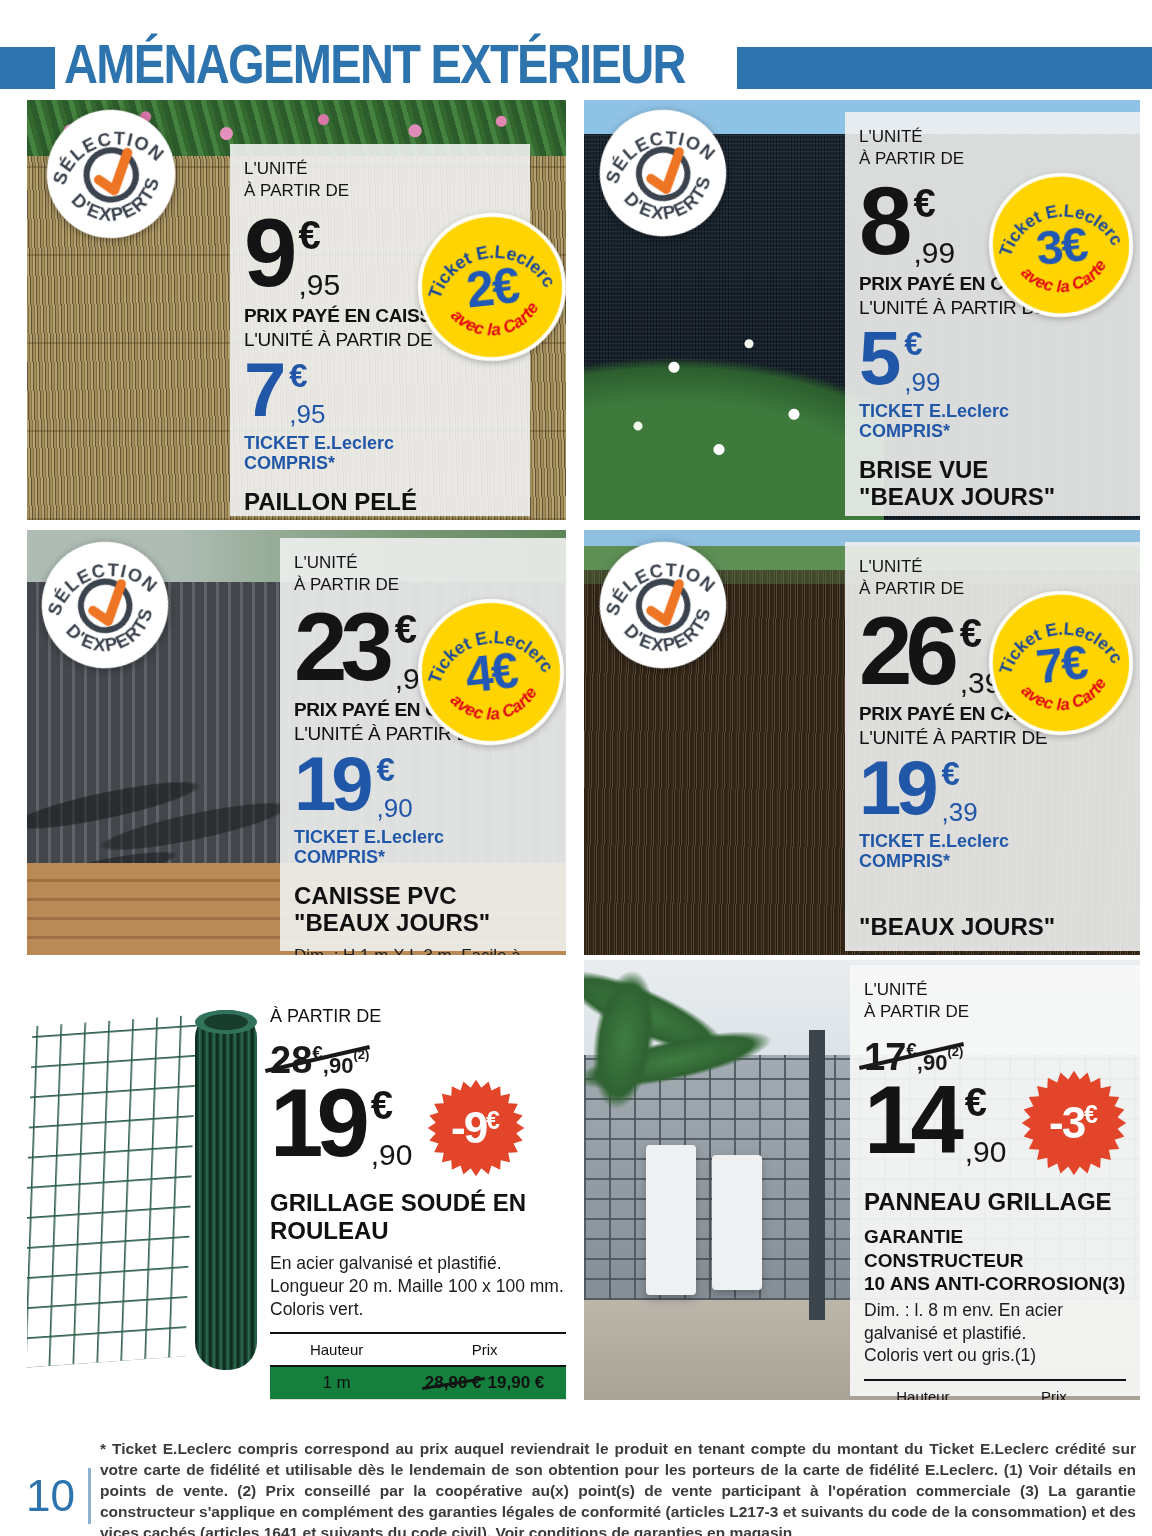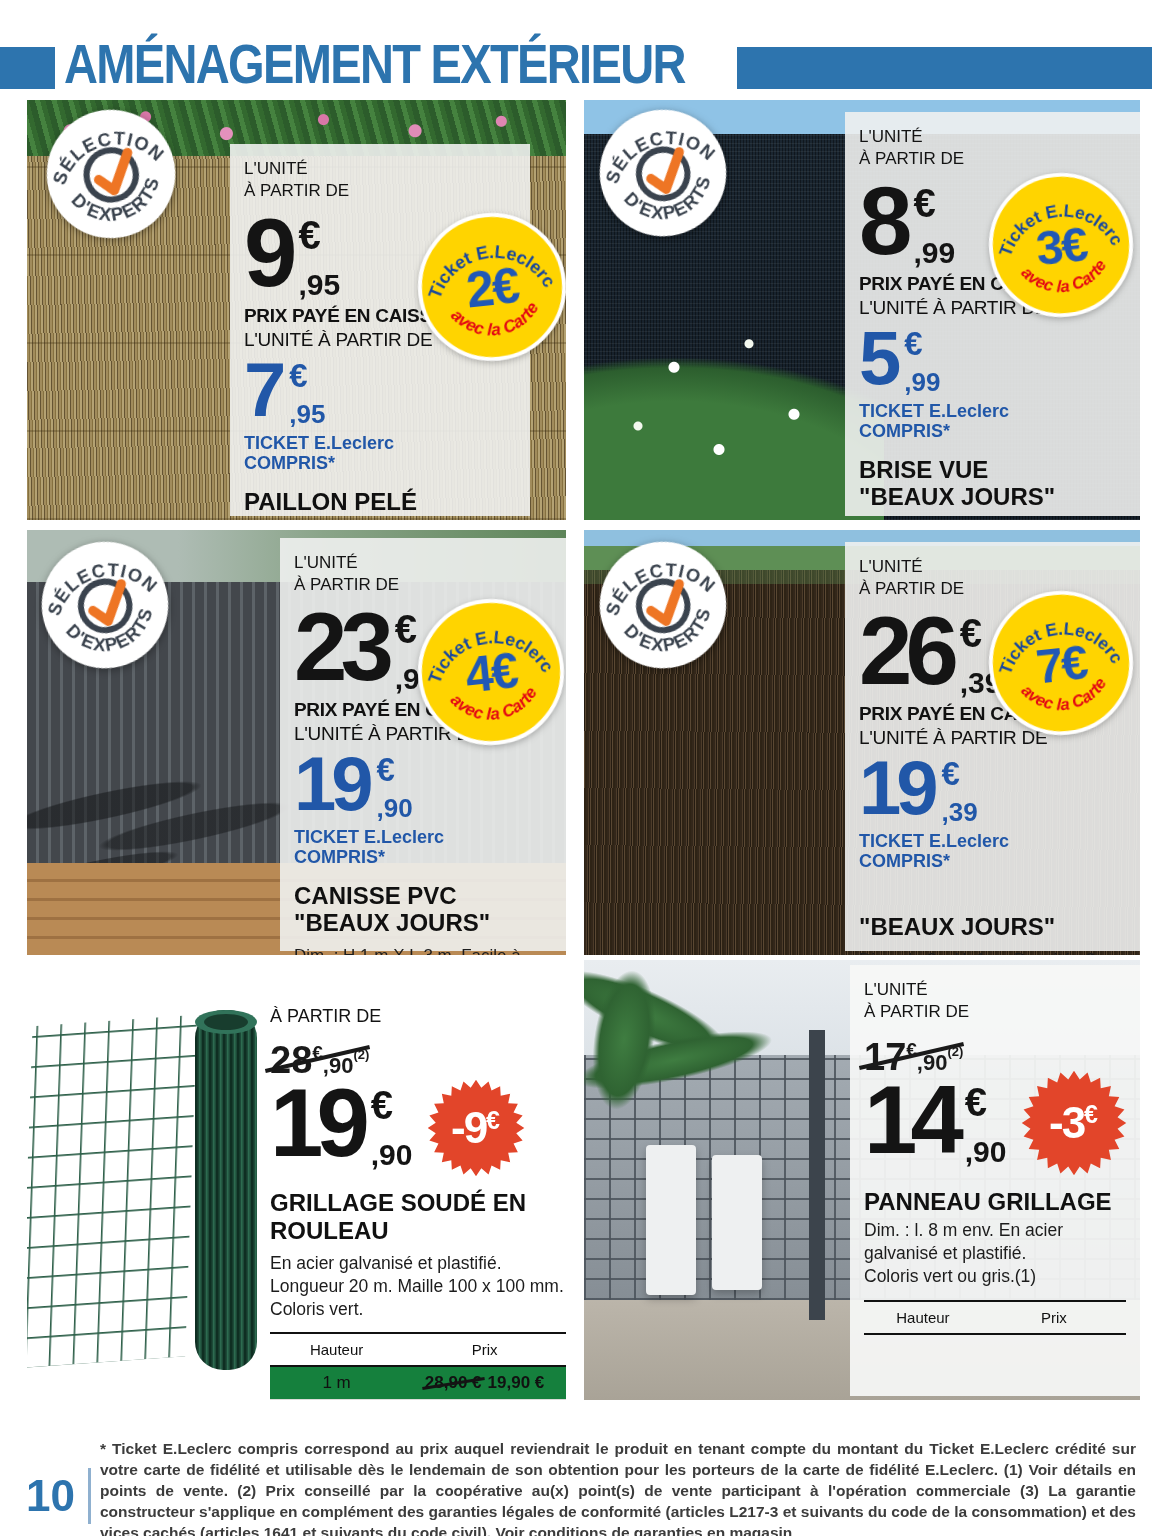--- a/index.html
+++ b/index.html
@@ -72,21 +72,21 @@
 
   
   .panel{position:absolute;bottom:4px;background:rgba(240,241,239,.9);padding:14px 14px 12px 14px;box-sizing:border-box;}
   .unitlines{font-size:17px;line-height:1.32;color:#131313;}
   .paid{font-size:19px;font-weight:700;margin-top:8px;letter-spacing:-.3px;}
   .unit2{font-size:19px;margin-top:2px;letter-spacing:-.3px;}
   .bigprice{display:flex;align-items:flex-start;color:#141414;margin-top:14px;}
   .bp-int{font-size:96px;font-weight:700;line-height:.76;letter-spacing:-7px;}
   .bp-side{display:flex;flex-direction:column;justify-content:space-between;height:78px;margin-left:8px;padding-top:2px;}
   .bp-eur{font-size:40px;font-weight:700;line-height:.8;}
-  .bp-cents{font-size:30px;font-weight:700;line-height:.8;}
+  .bp-cents{font-size:30px;font-weight:400;line-height:.8;}
   .bigprice.blue{color:#2157a8;margin-top:10px;}
   .bigprice.blue .bp-int{font-size:76px;letter-spacing:-5px;}
   .bigprice.blue .bp-side{height:62px;}
   .bigprice.blue .bp-eur{font-size:33px;}
   .bigprice.blue .bp-cents{font-size:26px;}
   .ticketlbl{margin-top:8px;color:#2157a8;font-weight:700;font-size:18px;line-height:1.12;}
   .pname{font-size:24px;font-weight:700;line-height:1.13;margin-top:15px;color:#101010;}
   .pdesc{font-size:17px;line-height:1.28;margin-top:9px;color:#1c1c1c;}
 
   
@@ -119,21 +119,21 @@
   .ptable thead th{border-top:2.5px solid #111;border-bottom:2.5px solid #111;padding:7px 2px;font-size:15px;font-weight:400;}
   .ptable td{padding:6px 2px;text-align:center;}
   .ptable .c1{width:45%;}
   .r0 td,.r2 td{background:#15803d;}
   .r1 td{background:#dbdbd9;}
   .pricecell{font-weight:700;}
   .st{position:relative;display:inline-block;margin-right:6px;}
   .st::after{content:"";position:absolute;left:-3px;right:-3px;top:45%;border-top:3px solid #141414;transform:rotate(-9deg);}
 
   
-  .page-num{position:absolute;left:26px;top:1474px;font-size:44px;font-weight:700;color:#2d74ae;line-height:1;}
+  .page-num{position:absolute;left:26px;top:1474px;font-size:44px;font-weight:400;color:#2d74ae;line-height:1;}
   .pn-bar{position:absolute;left:88px;top:1468px;width:3px;height:56px;background:#8fb0cf;}
   .legal{position:absolute;left:100px;top:1438px;width:1036px;font-size:15.5px;font-weight:700;
          color:#3c3c3c;line-height:1.36;text-align:justify;}
 </style>
 </head>
 <body>
 
 <svg width="0" height="0" style="position:absolute">
   <defs>
     <path id="arc-t" d="M 20 88 A 57 57 0 0 1 130 88"></path>
@@ -451,20 +451,24 @@
           <svg viewBox="0 0 140 140" style="width:106px;height:106px">
             <polygon class="star-poly" fill="#e2452a" points="70.0,1.0 77.6,12.5 87.9,3.4 92.2,16.4 104.5,10.2 105.3,24.0 118.8,21.2 116.0,34.7 129.8,35.5 123.6,47.8 136.6,52.1 127.5,62.4 139.0,70.0 127.5,77.6 136.6,87.9 123.6,92.2 129.8,104.5 116.0,105.3 118.8,118.8 105.3,116.0 104.5,129.8 92.2,123.6 87.9,136.6 77.6,127.5 70.0,139.0 62.4,127.5 52.1,136.6 47.8,123.6 35.5,129.8 34.7,116.0 21.2,118.8 24.0,105.3 10.2,104.5 16.4,92.2 3.4,87.9 12.5,77.6 1.0,70.0 12.5,62.4 3.4,52.1 16.4,47.8 10.2,35.5 24.0,34.7 21.2,21.2 34.7,24.0 35.5,10.2 47.8,16.4 52.1,3.4 62.4,12.5"></polygon>
           </svg>
           <div class="star-text">
             <span class="v">-3</span>
             <span class="e">€</span>
           </div>
         </div>
       </div>
       <div class="pname2">PANNEAU GRILLAGE</div>
+      <div class="warranty">
+        <span>GARANTIE CONSTRUCTEUR</span><br>
+        <span>10 ANS ANTI-CORROSION(3)</span>
+      </div>
       <div class="bdesc" style="margin-top:4px">
         <span>Dim. : l. 8 m env. En acier galvanisé et plastifié.</span><br>
         <span>Coloris vert ou gris.(1)</span>
       </div>
       <table class="ptable">
         <thead>
           <tr>
             <th class="c1">Hauteur</th>
             <th>Prix</th>
           </tr>

